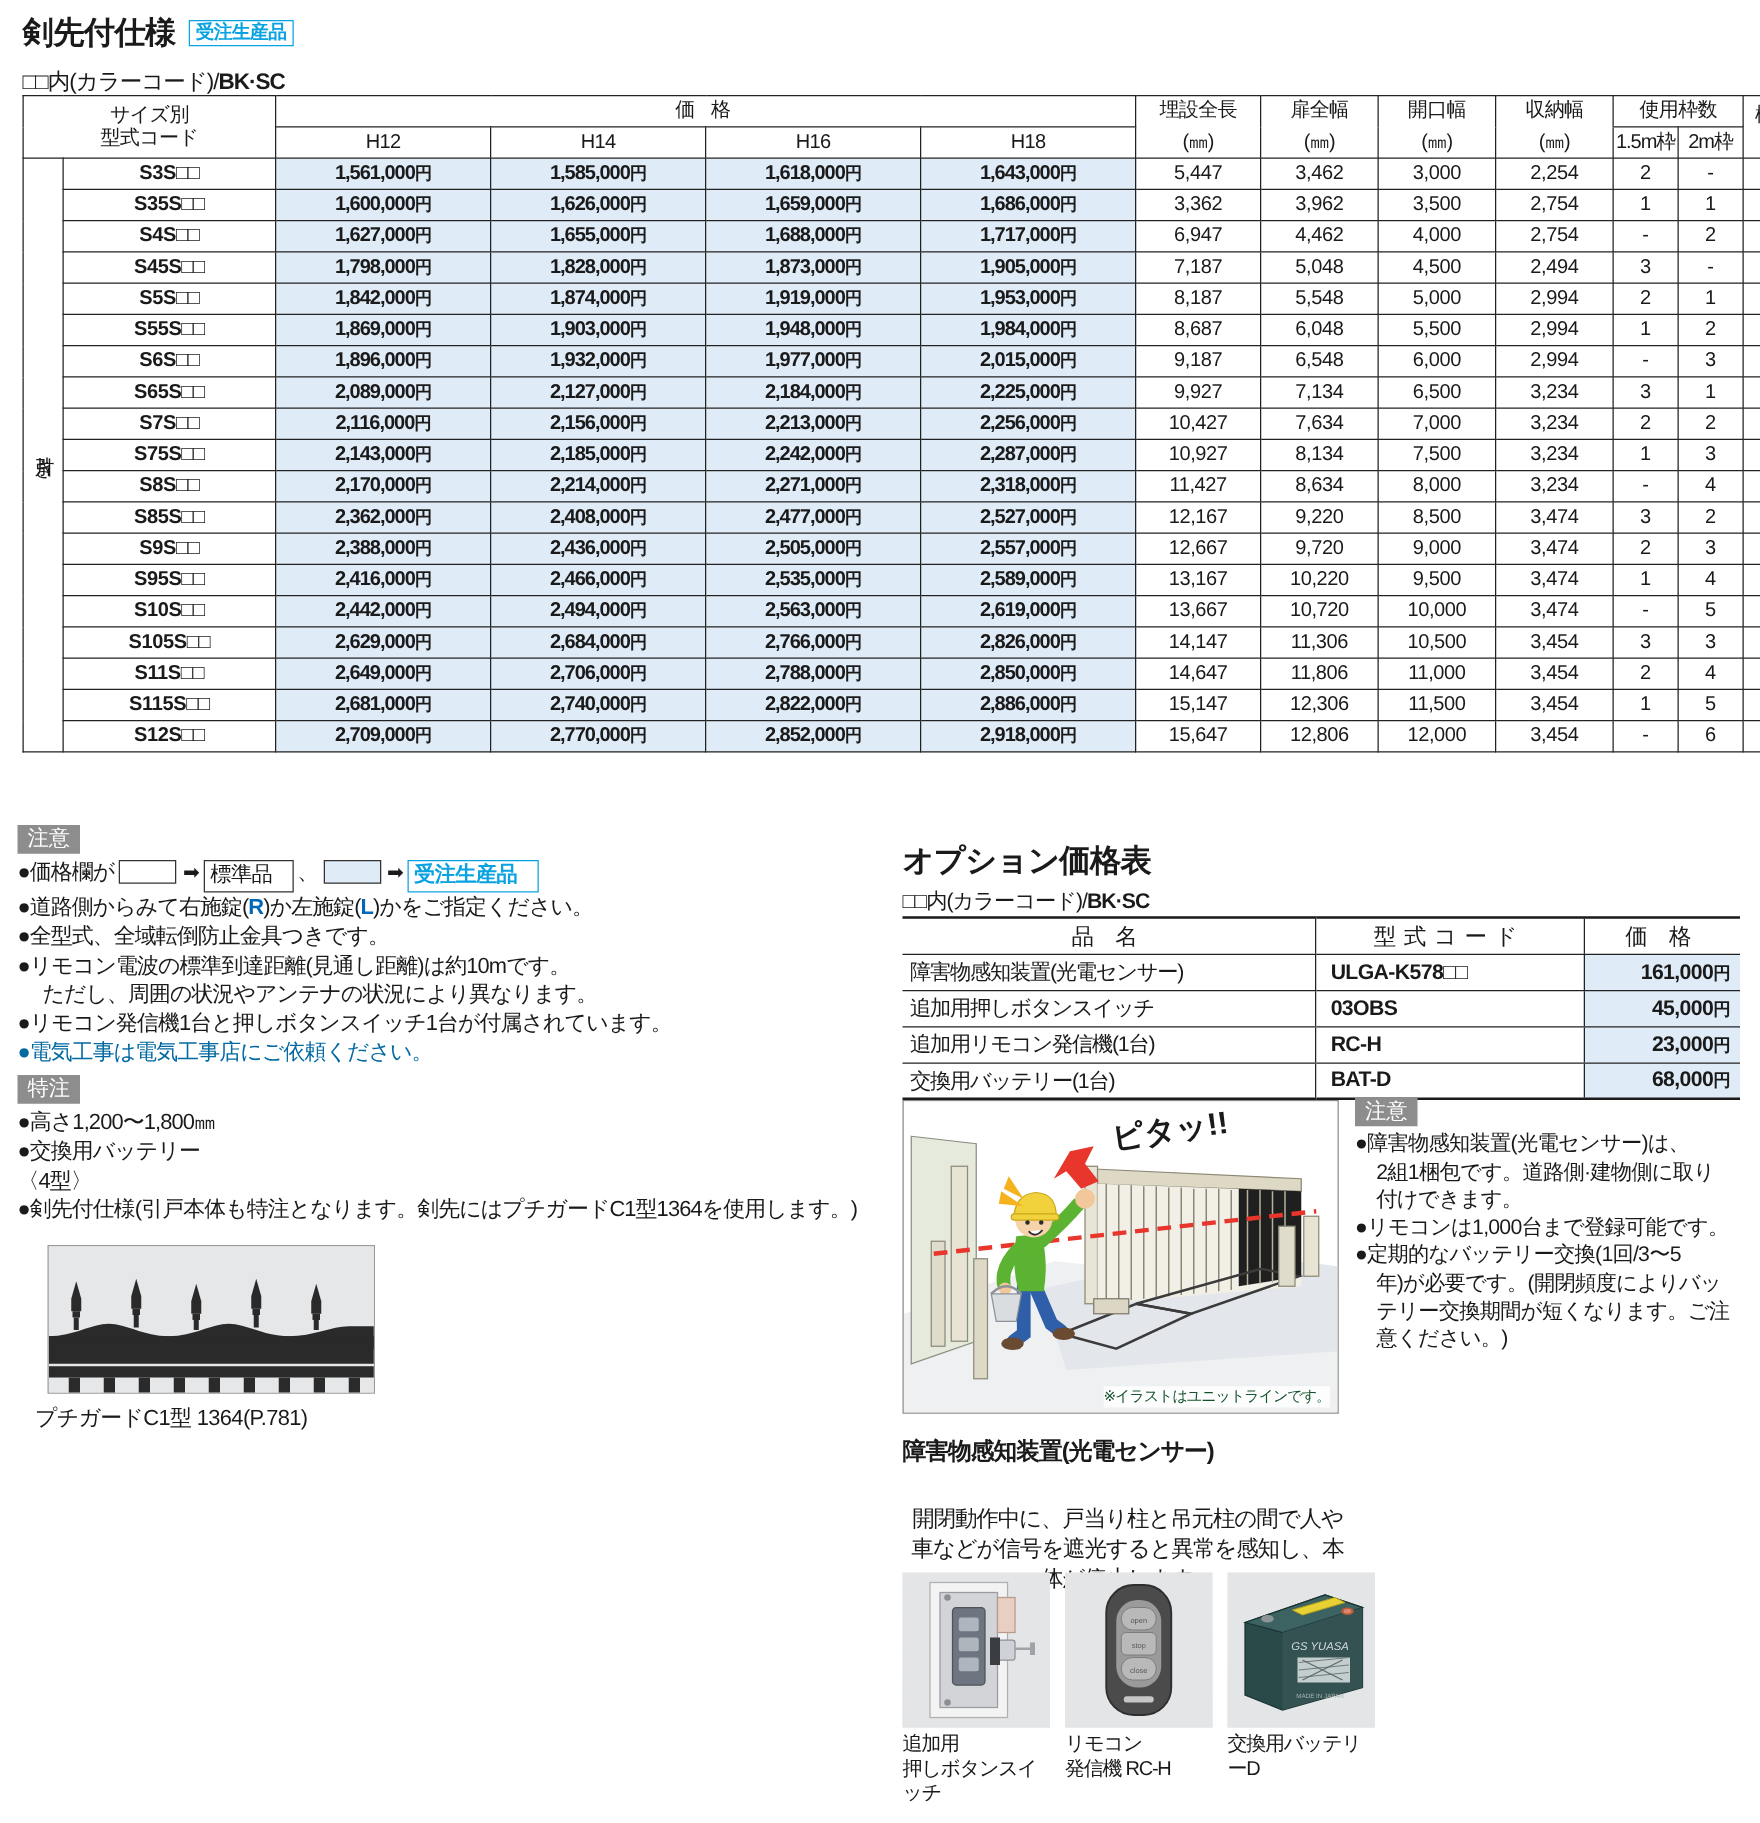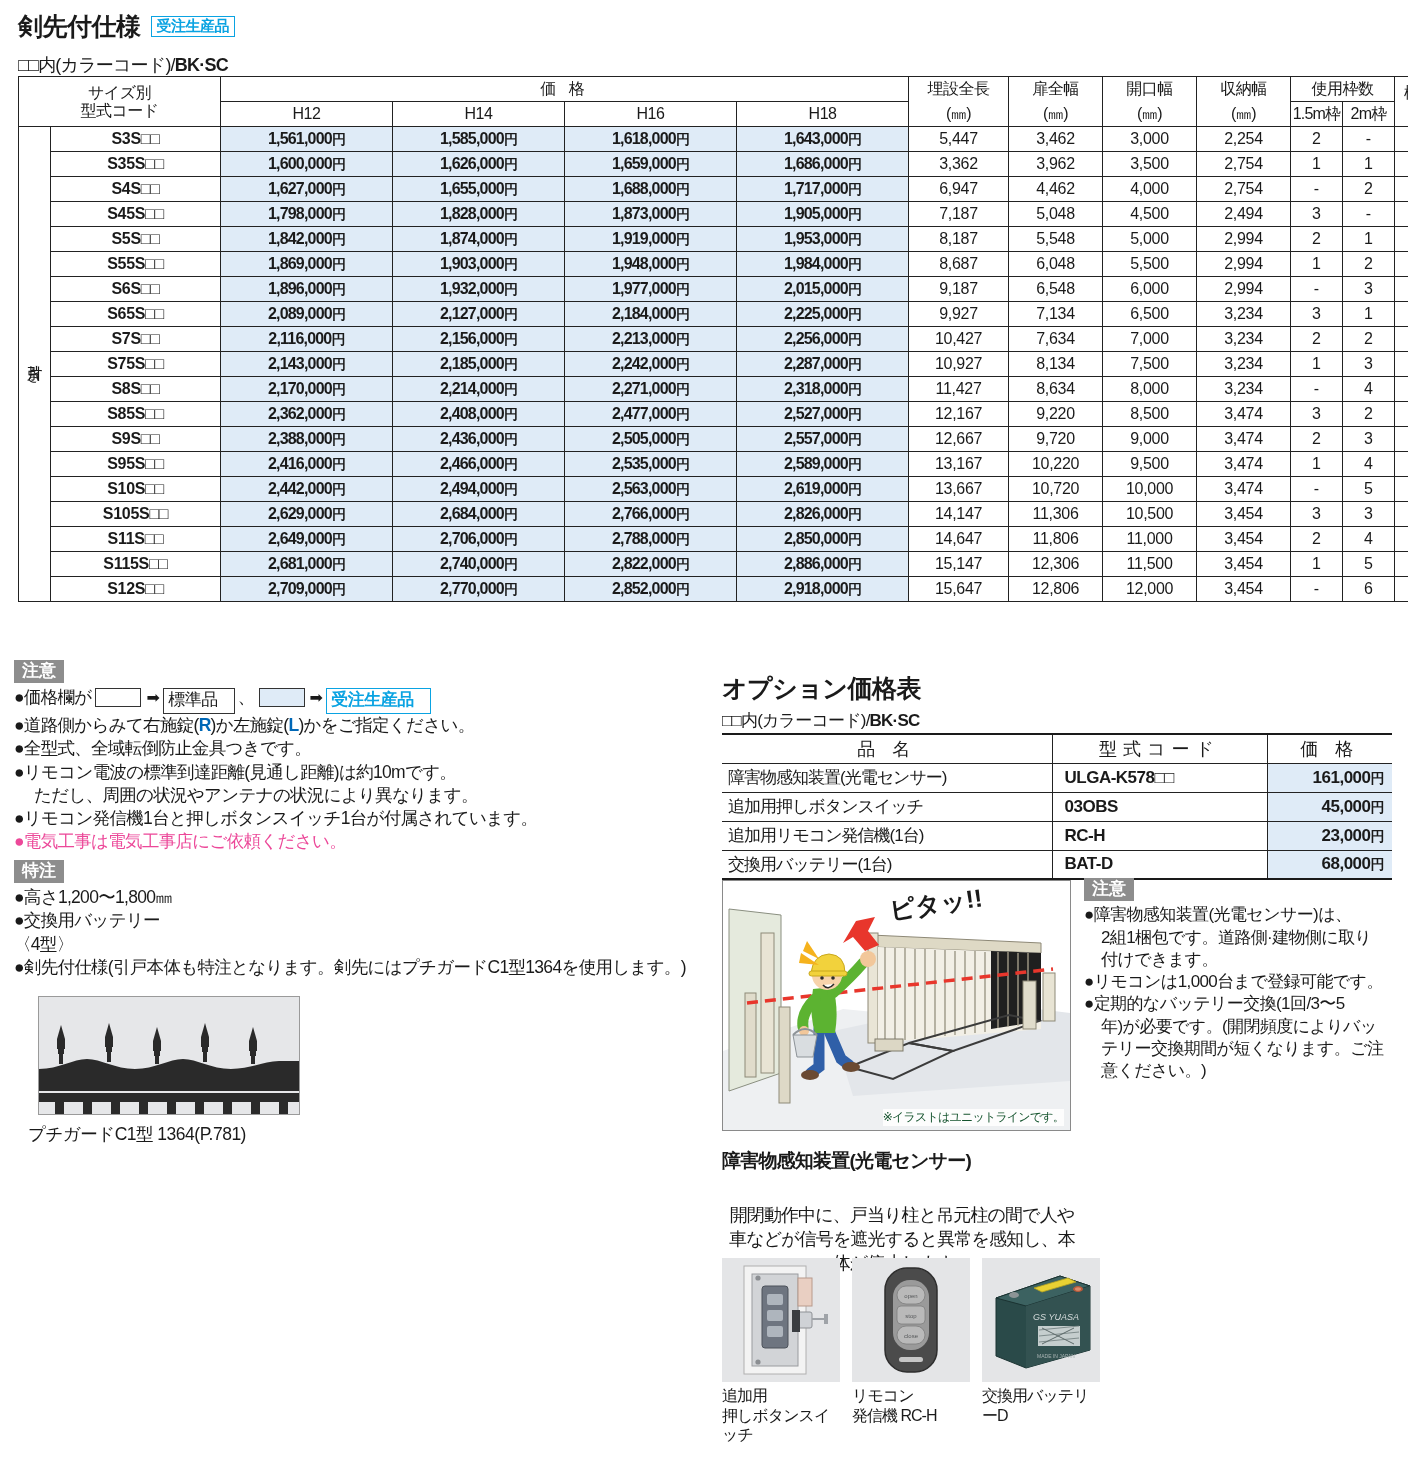--- a/index.html
+++ b/index.html
@@ -109,34 +109,34 @@
   .left-notes {
     position: absolute;
     left: 14px; top: 660px;
     width: 690px;
   }
   .tag-label {
     display: inline-block;
     background: #8d8d8d;
     color: #ffffff;
     font-size: 17px;
-    font-weight: bold;
+    font-weight: normal;
     padding: 1px 8px 2px 8px;
     line-height: 1.2;
     letter-spacing: 0px;
     margin-bottom: 3px;
   }
   .note-line {
     font-size: 17.5px;
     line-height: 1.33;
     letter-spacing: -0.7px;
     white-space: nowrap;
   }
   .note-line.indent { padding-left: 20px; }
-  .note-red { color: #ec4899; }
+  .note-red { color: #0369a1; }
   .inline-swatch {
     display: inline-block;
     width: 46px; height: 19px;
     border: 1.5px solid #333;
     vertical-align: -4px;
     margin: 0 4px;
     background: #ffffff;
   }
   .inline-swatch.blue { background: #dfebf7; }
   .inline-box {

